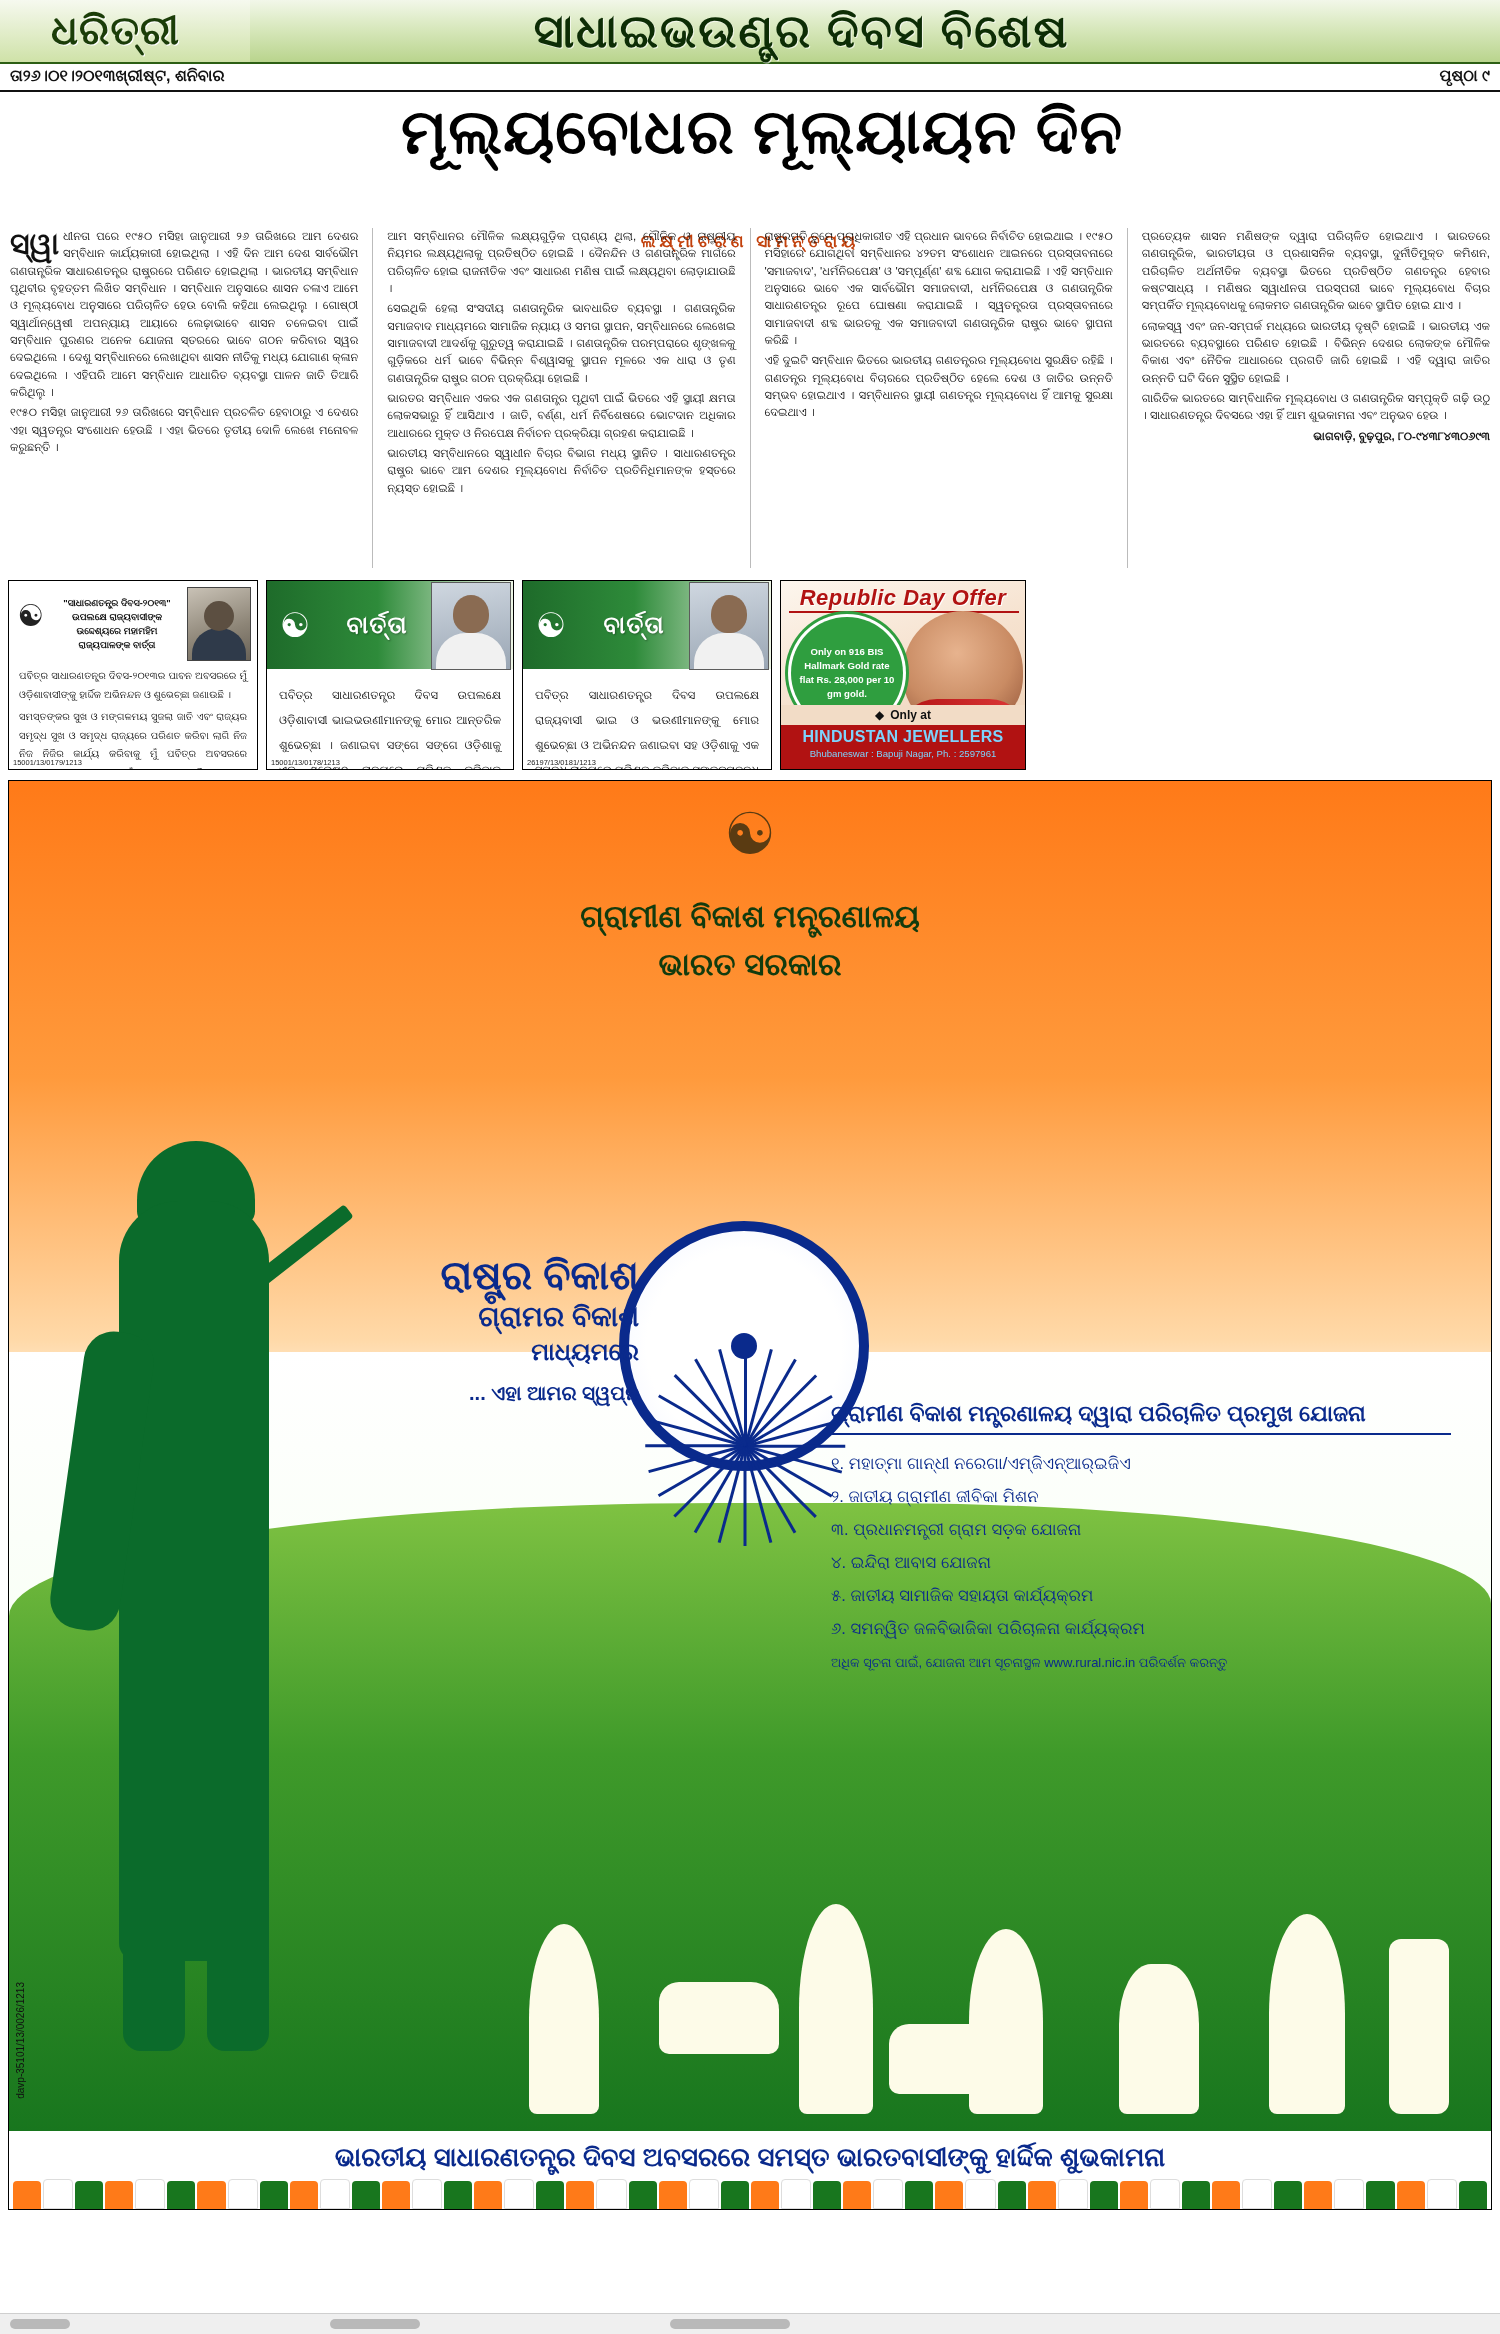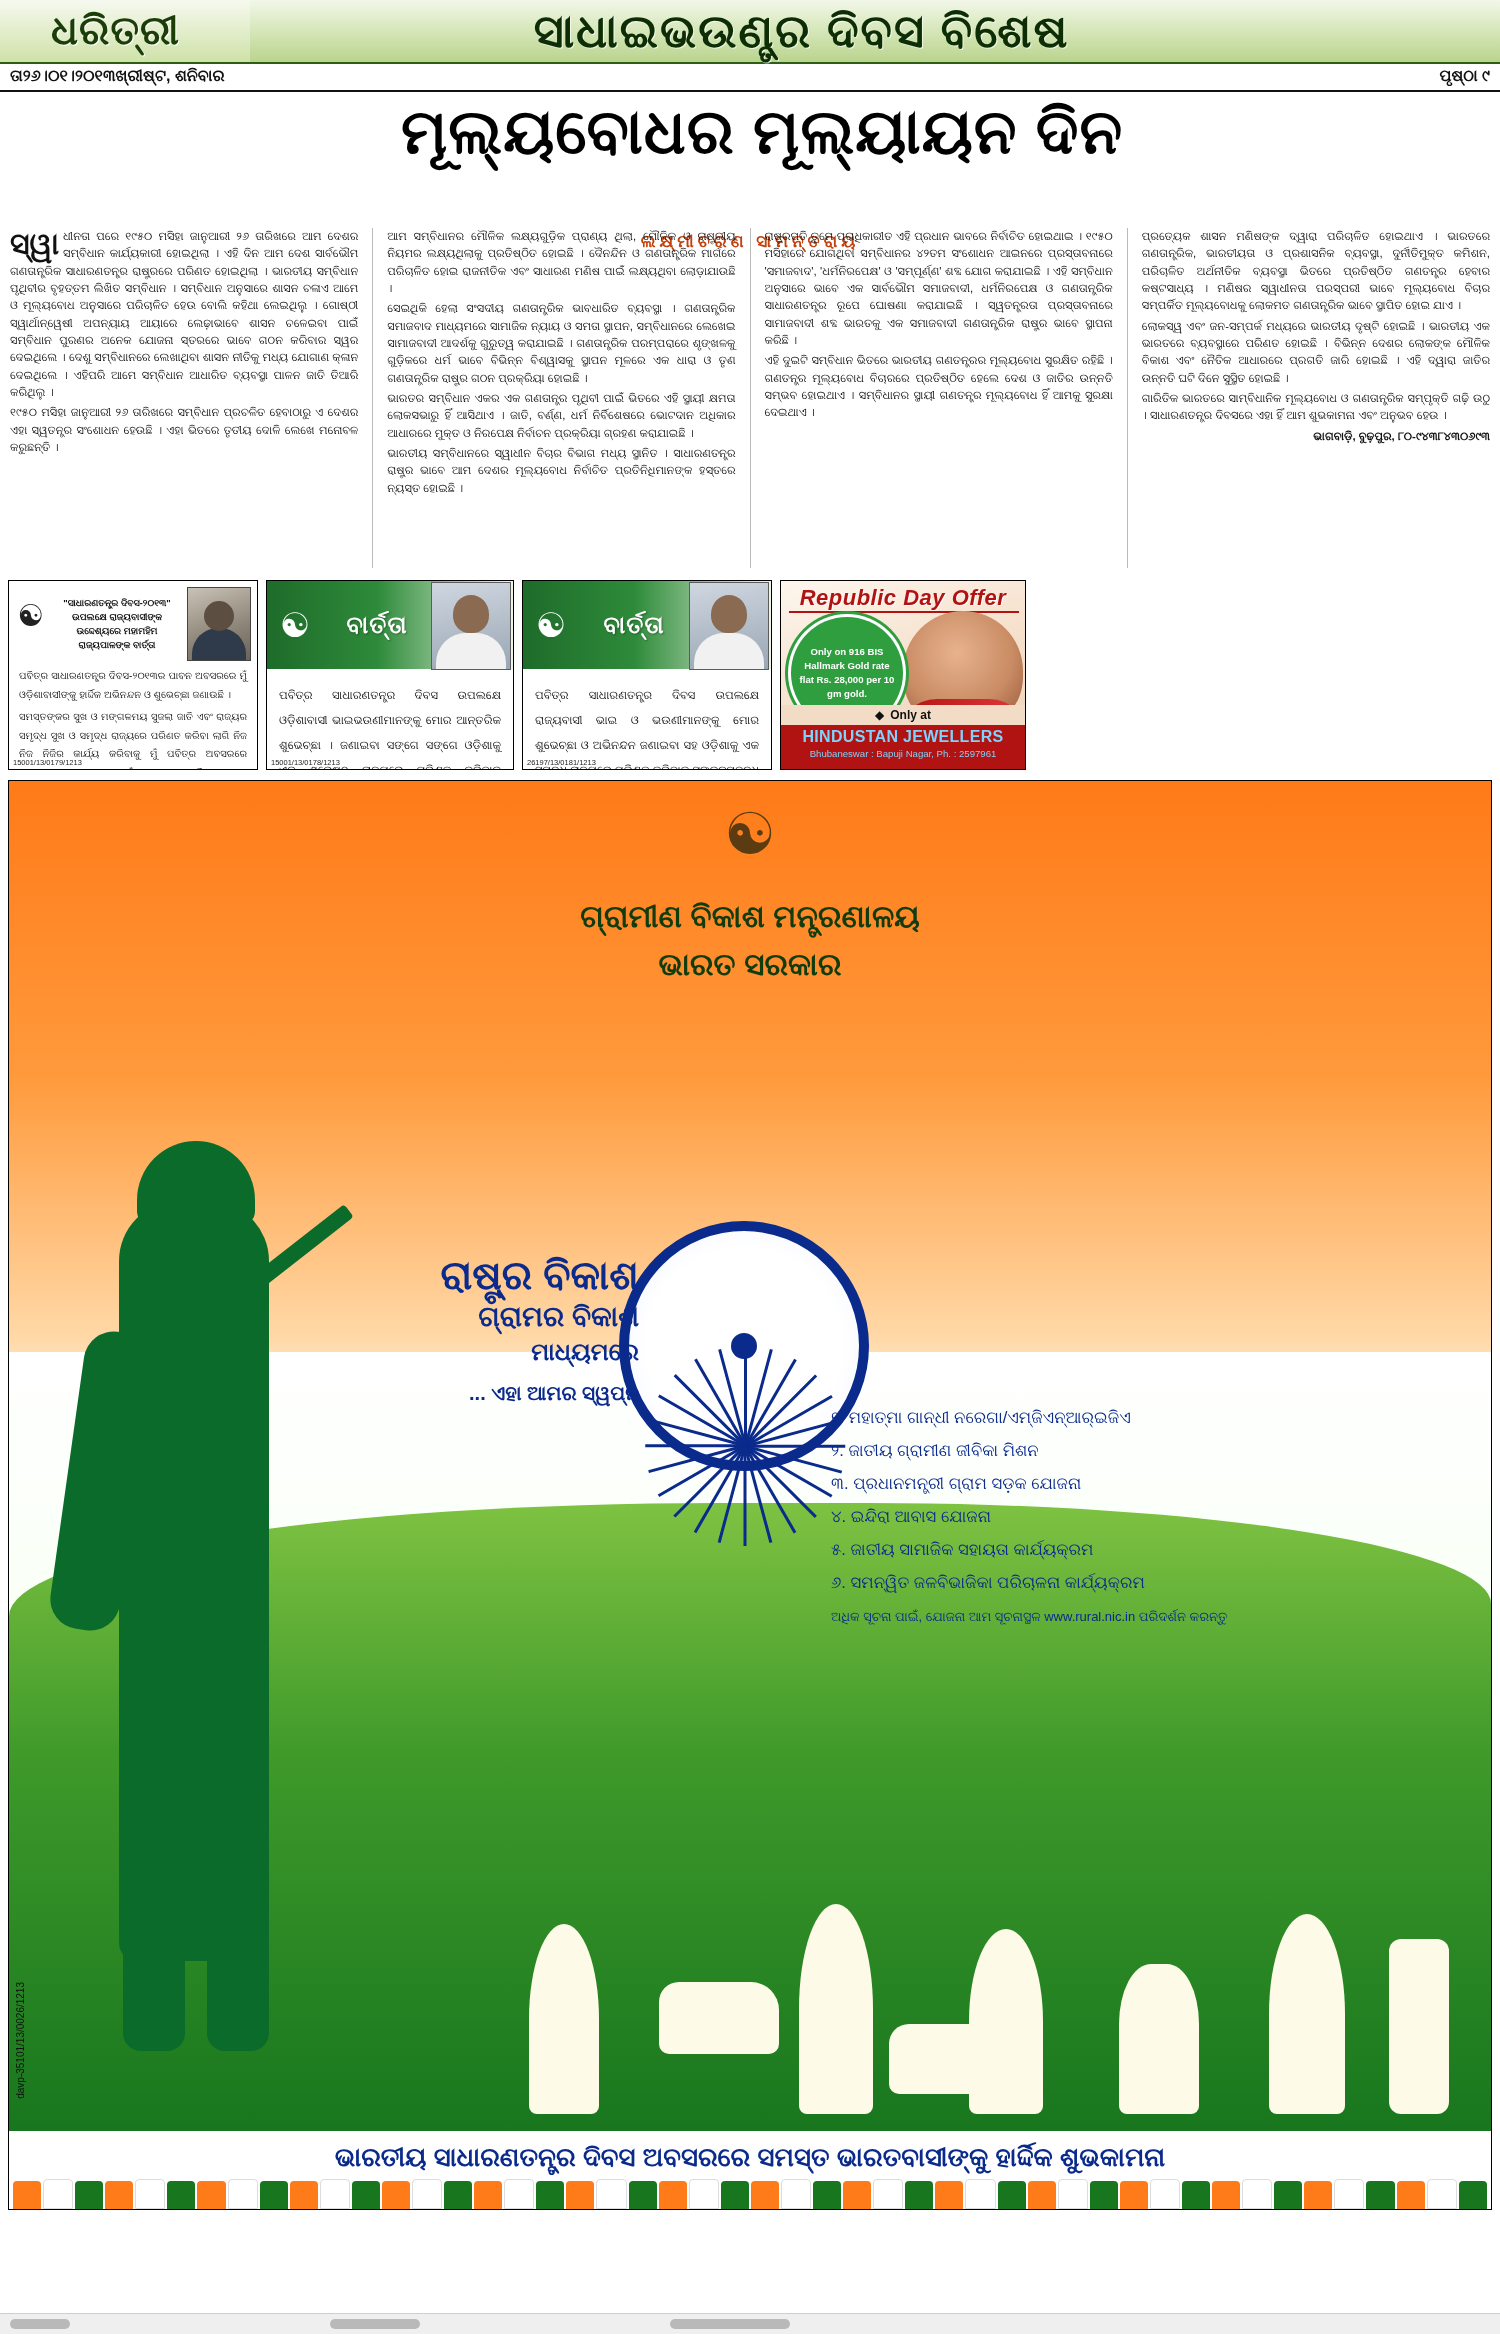--- a/index.html
+++ b/index.html
@@ -476,20 +476,21 @@
     <div class="soldier">
       <span class="rifle"></span>
       <span class="helmet"></span>
       <span class="body"></span>
       <span class="arm"></span>
       <span class="leg1"></span>
       <span class="leg2"></span>
     </div>
 
     <div class="schemes">
+      <h3>ଗ୍ରାମୀଣ ବିକାଶ ମନ୍ତ୍ରଣାଳୟ ଦ୍ୱାରା ପରିଚାଳିତ ପ୍ରମୁଖ ଯୋଜନା</h3>
       <ul>
         <li>୧. ମହାତ୍ମା ଗାନ୍ଧୀ ନରେଗା/ଏମ୍‌ଜିଏନ୍‌ଆର୍‌ଇଜିଏ</li>
         <li>୨. ଜାତୀୟ ଗ୍ରାମୀଣ ଜୀବିକା ମିଶନ</li>
         <li>୩. ପ୍ରଧାନମନ୍ତ୍ରୀ ଗ୍ରାମ ସଡ଼କ ଯୋଜନା</li>
         <li>୪. ଇନ୍ଦିରା ଆବାସ ଯୋଜନା</li>
         <li>୫. ଜାତୀୟ ସାମାଜିକ ସହାୟତା କାର୍ଯ୍ୟକ୍ରମ</li>
         <li>୬. ସମନ୍ୱିତ ଜଳବିଭାଜିକା ପରିଚାଳନା କାର୍ଯ୍ୟକ୍ରମ</li>
       </ul>
       <div class="note">ଅଧିକ ସୂଚନା ପାଇଁ, ଯୋଜନା ଆମ ସୂଚନାସ୍ଥଳ www.rural.nic.in ପରିଦର୍ଶନ କରନ୍ତୁ</div>
     </div>

